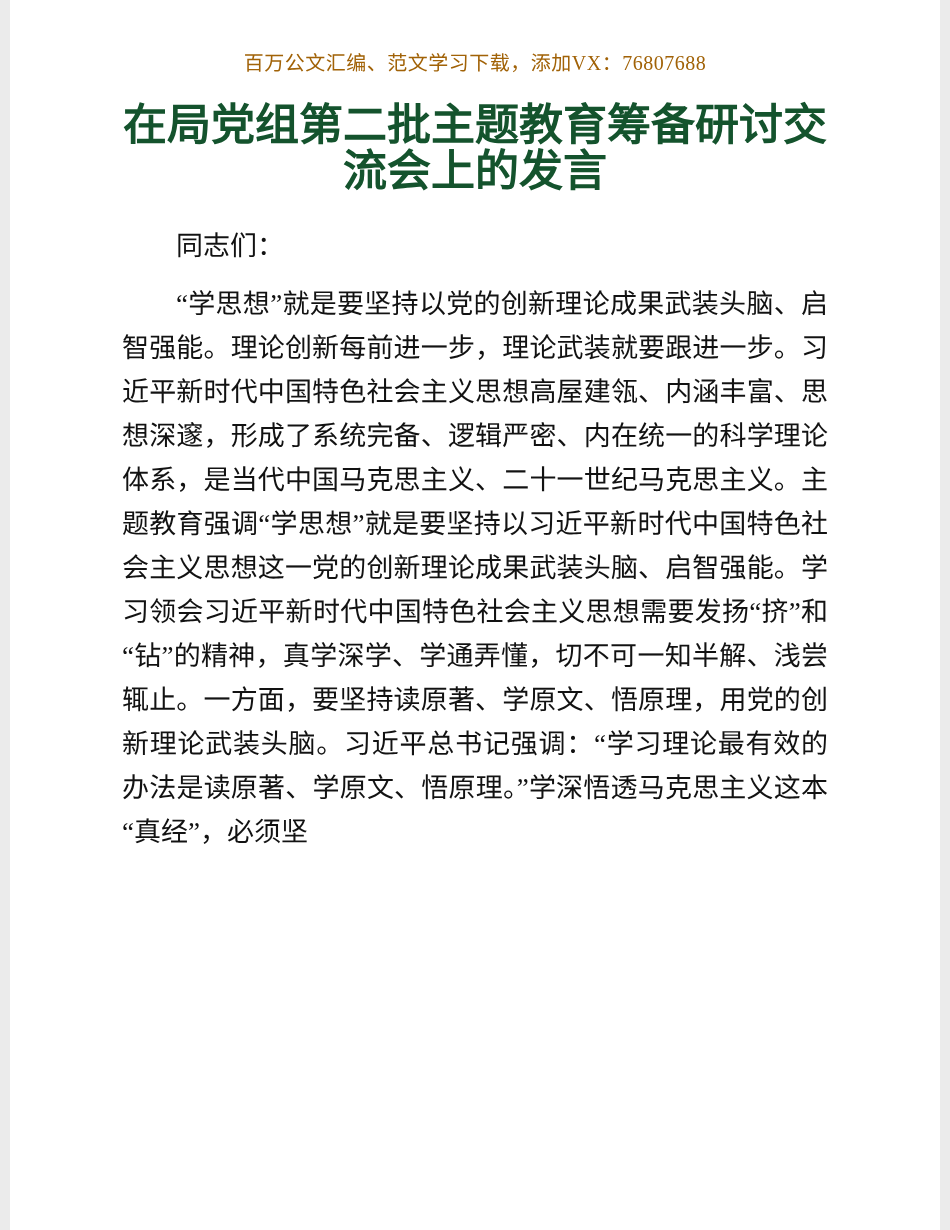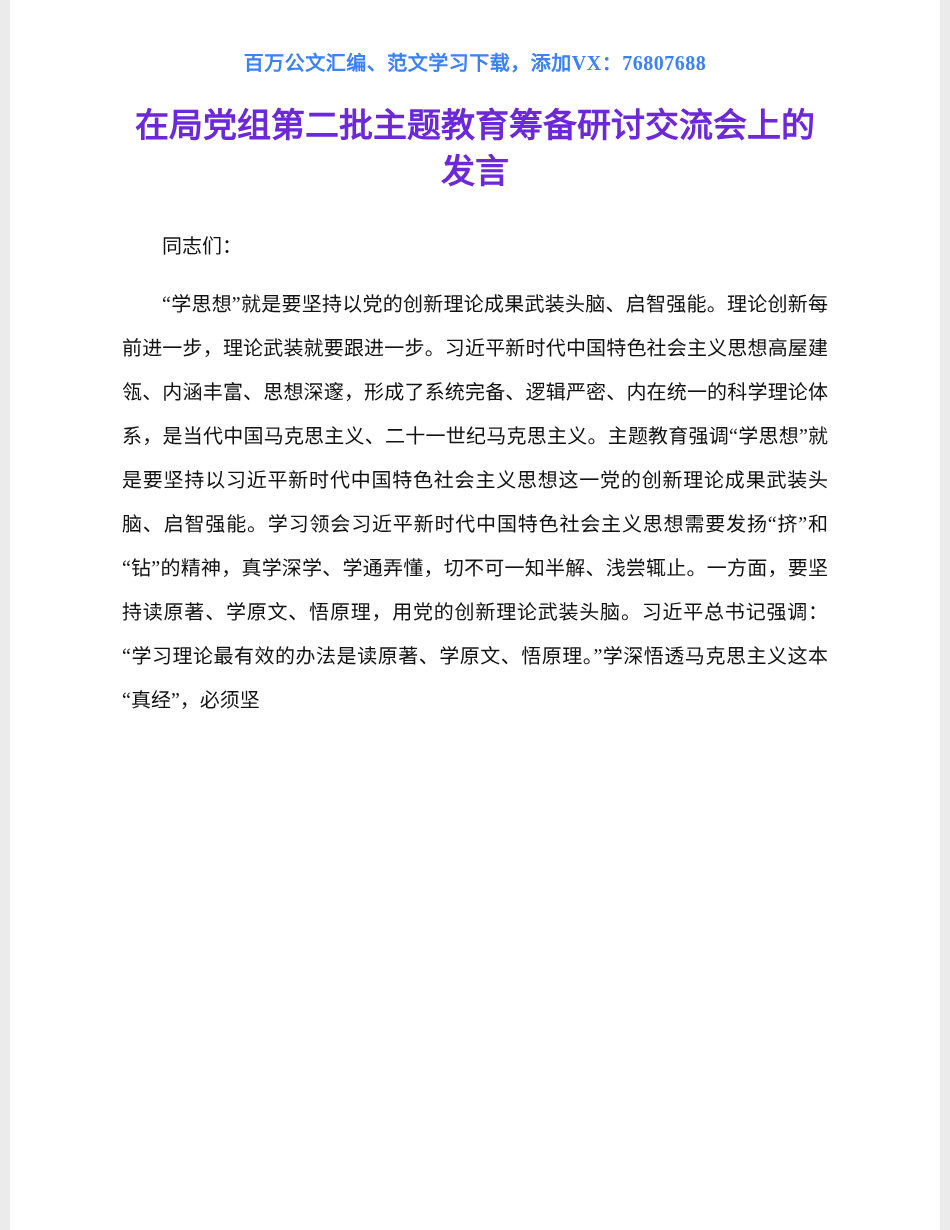--- a/index.html
+++ b/index.html
@@ -31,44 +31,44 @@
     text-align: center;
     font-size: 20px;
     line-height: 26px;
     color: #ff0000; 
     font-family: "Liberation Serif", "DejaVu Serif", serif;
     letter-spacing: 0.5px;
   }
   .title {
     margin: 26px 0 30px 0;
     text-align: center;
-    font-size: 34px;
+    font-size: 44px;
     line-height: 46px;
     font-weight: bold;
-    color: #6d28d9;
+    color: #14532d;
     font-family: "Liberation Sans", "DejaVu Sans", sans-serif;
   }
   .body-text p {
     margin: 0 0 14px 0;
-    font-size: 20px;
+    font-size: 27px;
     line-height: 44px;
     text-align: justify;
     text-justify: inter-ideograph;
     text-indent: 2em;
     color: #121212;
     word-break: break-all;
   }
 </style>
 </head>
 <body>
 
 <div class="viewer">
   <div class="page">
 
-    <div class="notice" style="color: #3b82f6; font-weight: bold;">百万公文汇编、范文学习下载，添加VX：76807688</div>
+    <div class="notice" style="color: #a16207;">百万公文汇编、范文学习下载，添加VX：76807688</div>
 
     <h1 class="title">在局党组第二批主题教育筹备研讨交流会上的发言</h1>
 
     <div class="body-text">
       <p>同志们：</p>
 
 
       <p>“学思想”就是要坚持以党的创新理论成果武装头脑、启智强能。理论创新每前进一步，理论武装就要跟进一步。习近平新时代中国特色社会主义思想高屋建瓴、内涵丰富、思想深邃，形成了系统完备、逻辑严密、内在统一的科学理论体系，是当代中国马克思主义、二十一世纪马克思主义。主题教育强调“学思想”就是要坚持以习近平新时代中国特色社会主义思想这一党的创新理论成果武装头脑、启智强能。学习领会习近平新时代中国特色社会主义思想需要发扬“挤”和“钻”的精神，真学深学、学通弄懂，切不可一知半解、浅尝辄止。一方面，要坚持读原著、学原文、悟原理，用党的创新理论武装头脑。习近平总书记强调：“学习理论最有效的办法是读原著、学原文、悟原理。”学深悟透马克思主义这本“真经”，必须坚</p>
     </div>
 

